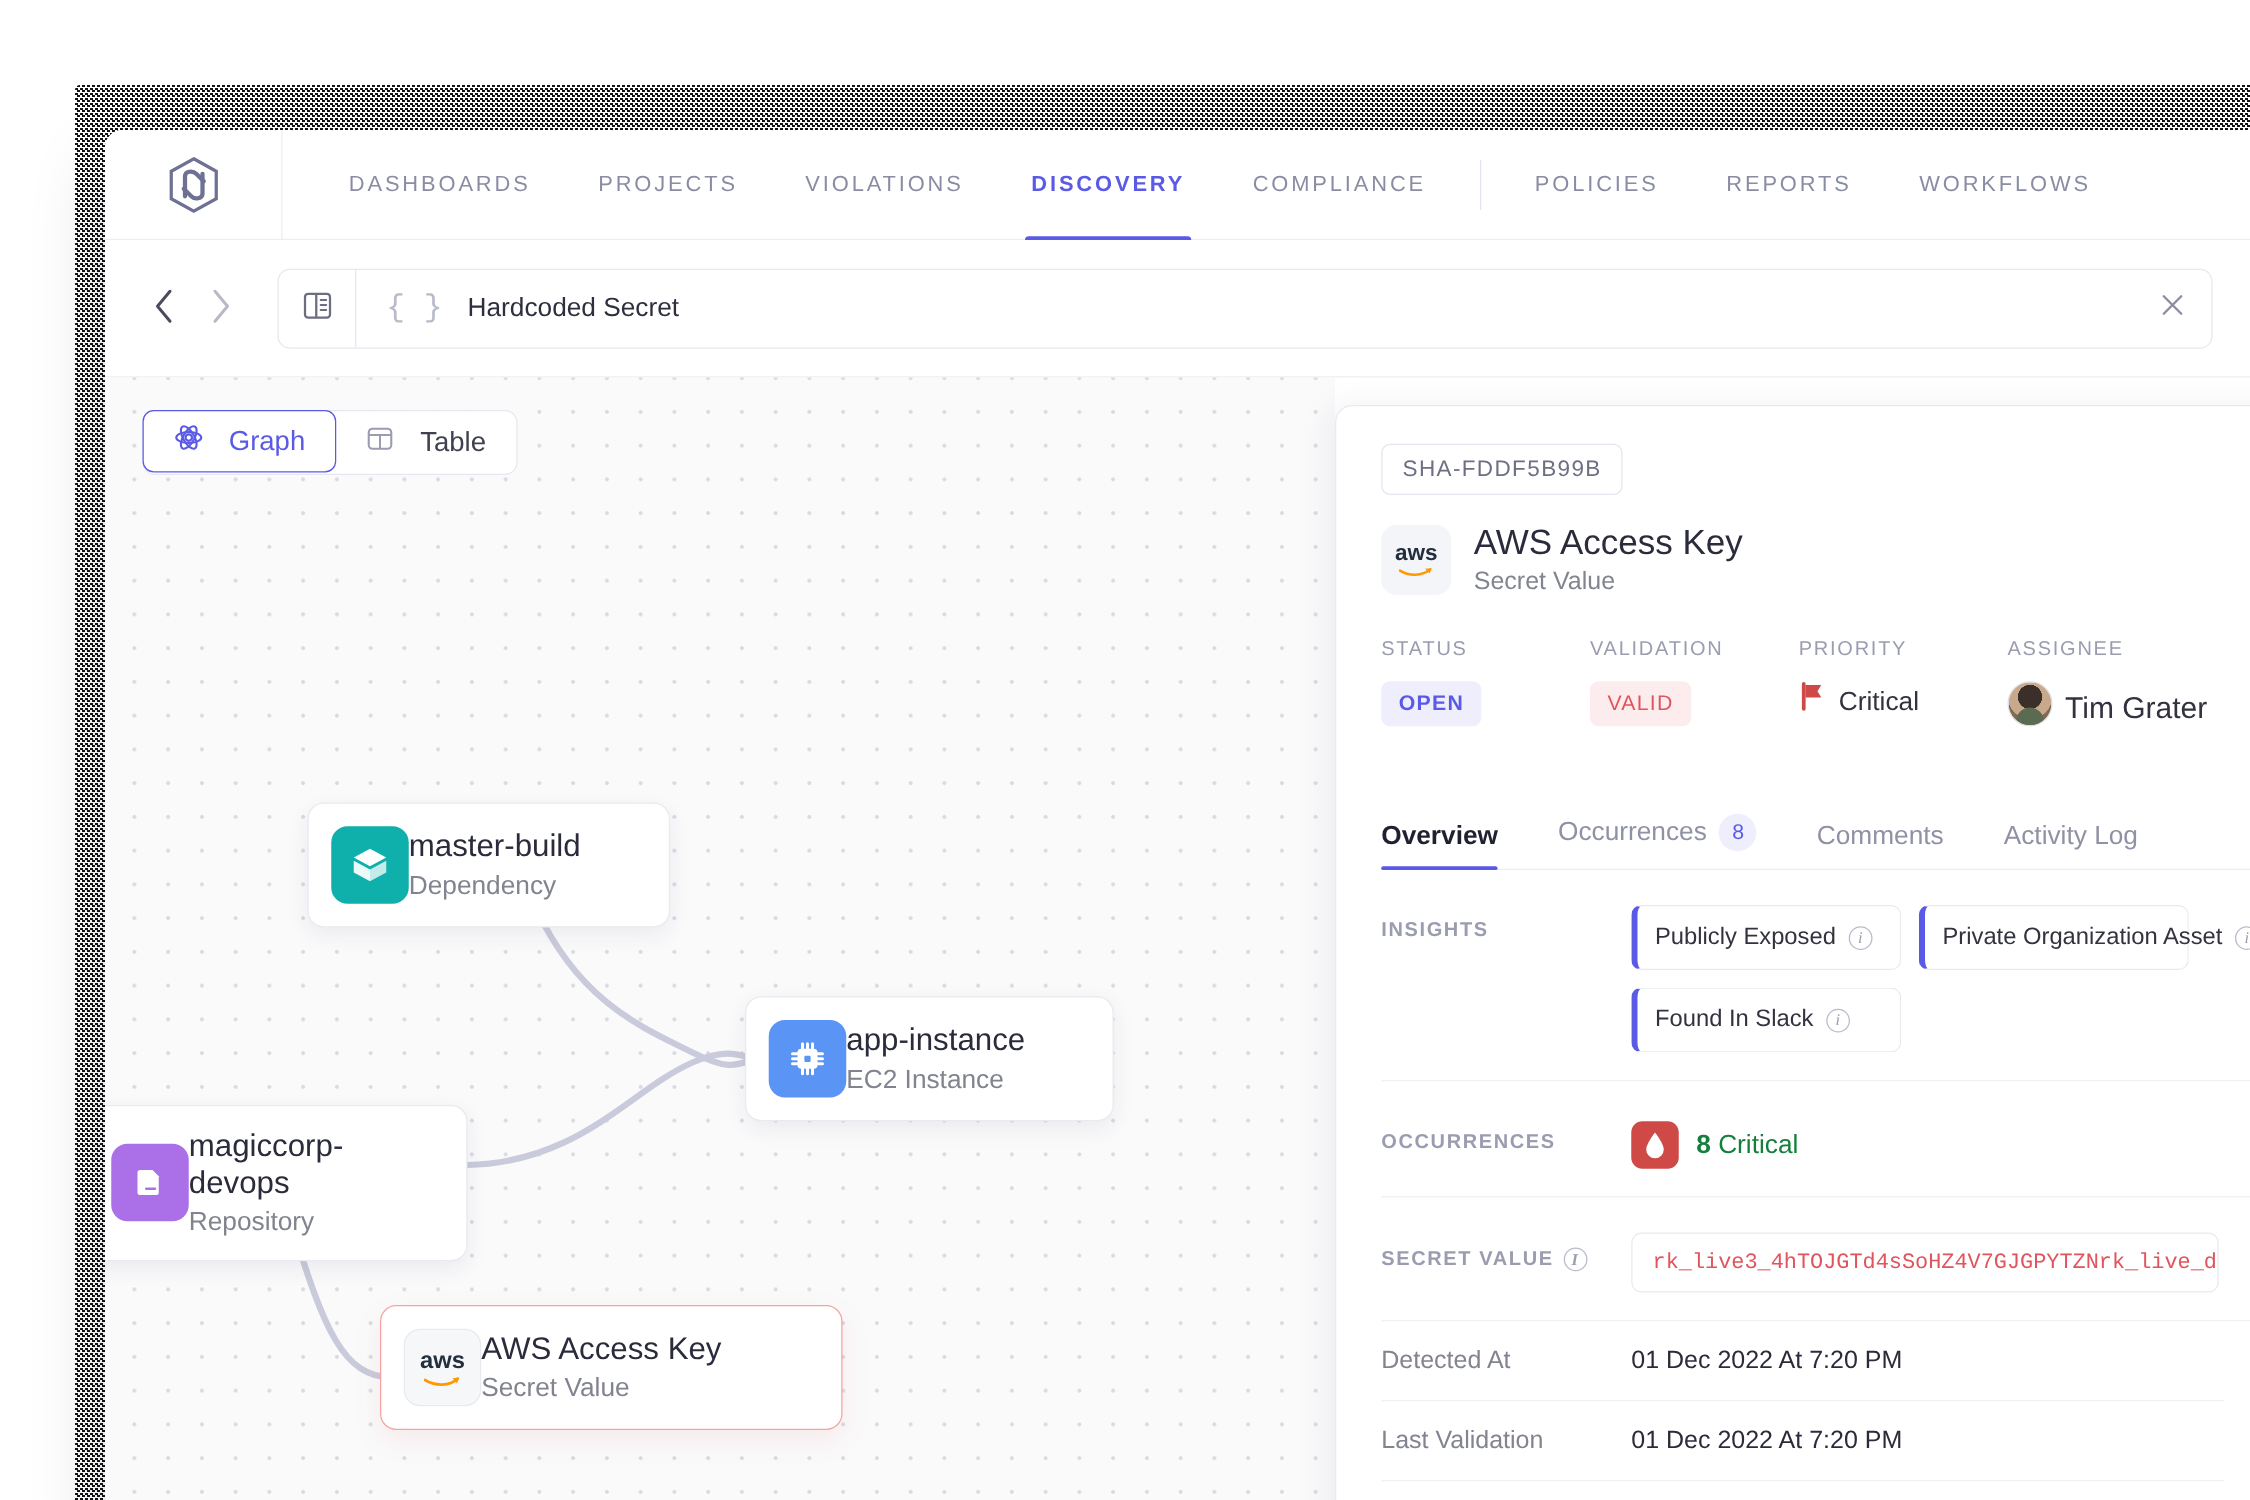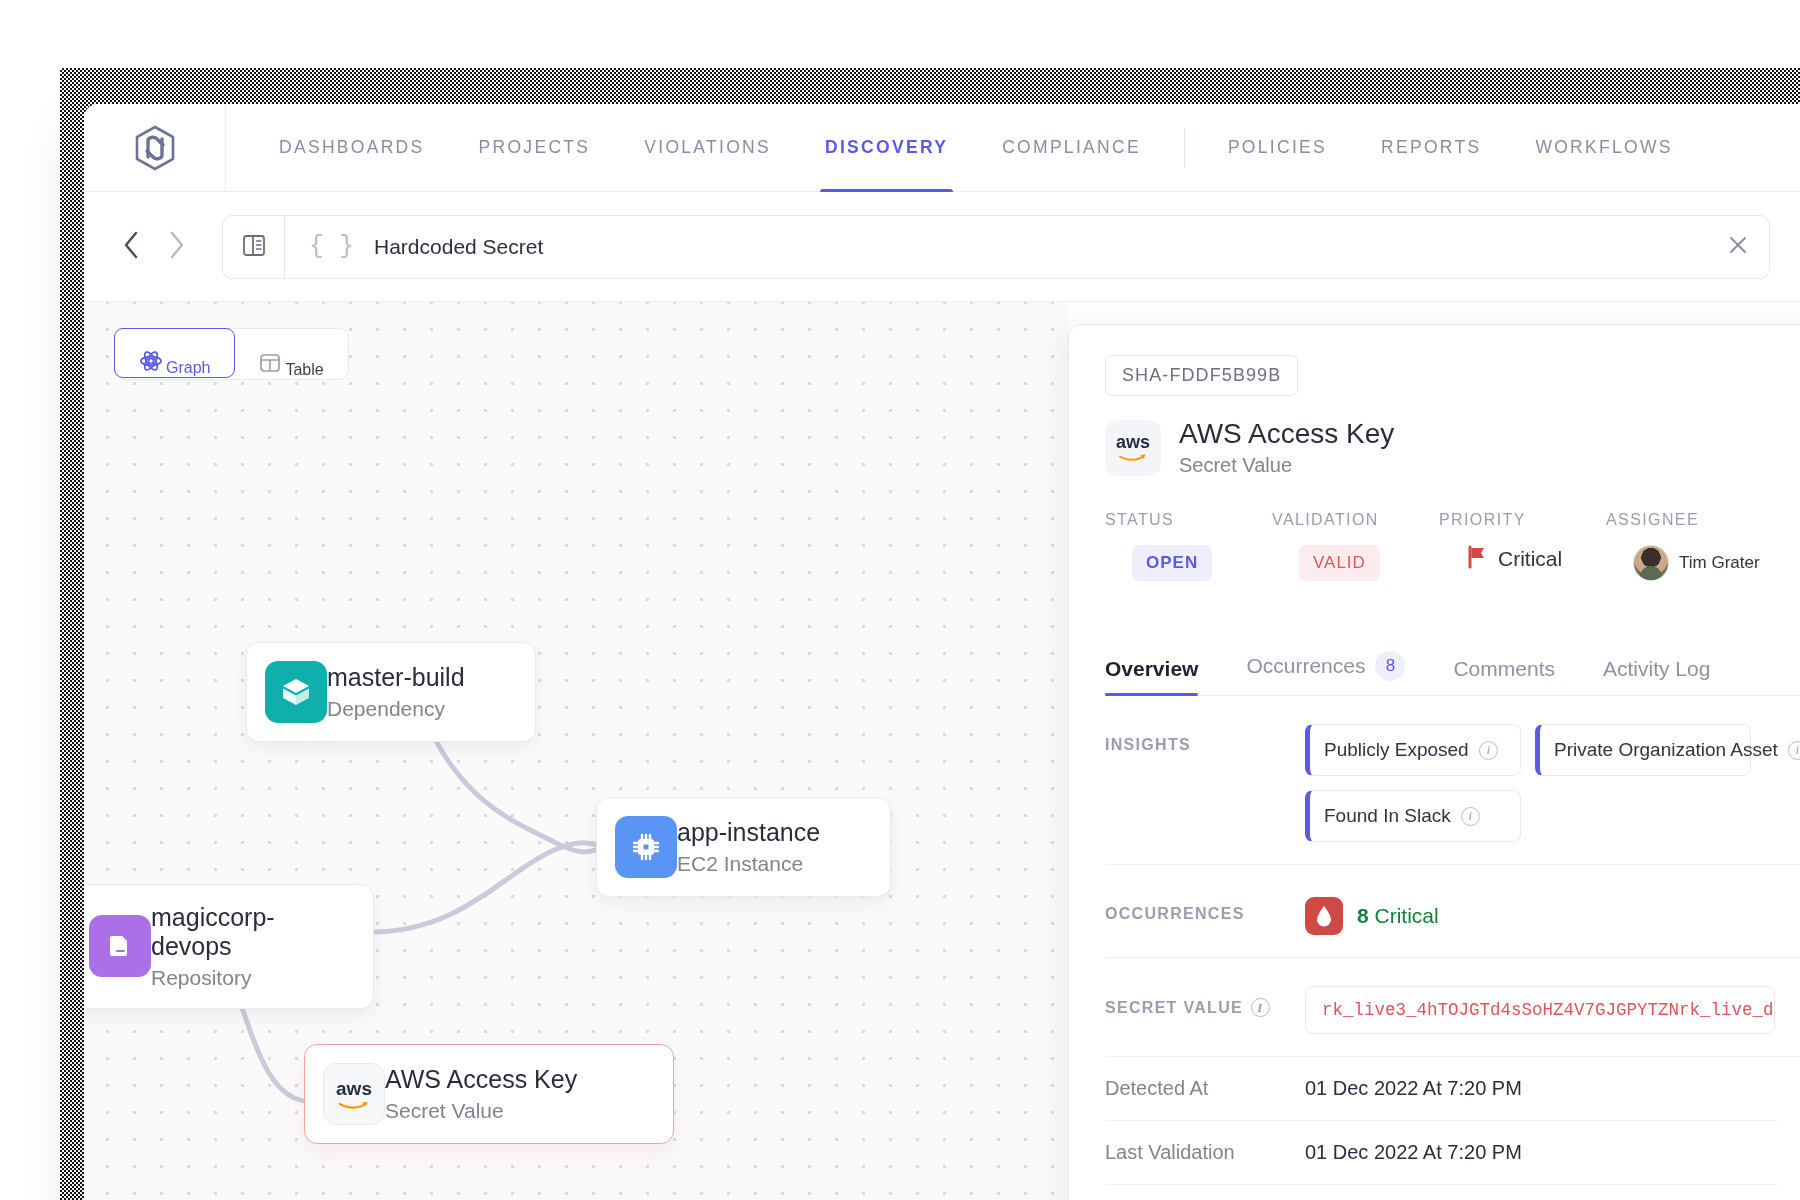--- a/index.html
+++ b/index.html
@@ -136,23 +136,23 @@
   }
   .seg-control {
     position: absolute; left: 30px; top: 26px;
     display: flex; height: 52px;
     background: #fff;
     border: 1px solid #e7e8ef;
     border-radius: 10px;
     z-index: 5;
   }
   .seg {
-    display: flex; align-items: flex-end; gap: 3px;
+    display: flex; align-items: center; gap: 20px;
     padding: 0 24px; height: 100%;
-    font-size: 16px; color: #40414f; cursor: pointer;
+    font-size: 22px; color: #40414f; cursor: pointer;
     border-radius: 9px;
   }
   .seg.active {
     color: #5a5ae6;
     border: 1.6px solid #5a5ae6;
     margin: -1px;
     background: #fff;
   }
 
   .node {
@@ -213,21 +213,21 @@
   .dc-title { font-size: 28px; color: #2b2c3b; }
   .dc-sub { font-size: 20px; color: #82848f; margin-top: 4px; }
 
   .meta-row {
     display: flex; margin-top: 34px;
   }
   .meta-col { width: 167px; }
   .meta-label {
     font-size: 16px; letter-spacing: 1.4px; color: #9a9cb0; text-transform: uppercase;
   }
-  .meta-value { margin-top: 16px; display: flex; align-items: center; gap: 10px; margin-left: 27px; }
+  .meta-value { margin-top: 16px; display: flex; align-items: flex-end; gap: 10px; }
   .badge-open {
     background: #eeeefc; color: #5a5ae6; font-weight: 700;
     font-size: 17px; letter-spacing: 1px;
     padding: 8px 14px; border-radius: 7px;
   }
   .badge-valid {
     background: #fdeced; color: #e0555d; font-weight: 400;
     font-size: 17px; letter-spacing: 1px;
     padding: 8px 14px; border-radius: 7px;
   }
@@ -239,21 +239,21 @@
     flex: 0 0 auto;
     overflow: hidden;
     position: relative;
   }
   .avatar::after{
     content:"";
     position:absolute; left:50%; top:58%; width:22px; height:20px;
     transform:translateX(-50%);
     background:#5b6b52; border-radius: 11px 11px 0 0;
   }
-  .assignee-name { font-size: 17px; color: #32333f; }
+  .assignee-name { font-size: 24px; color: #32333f; }
 
   .tabs {
     display: flex; align-items: flex-end; gap: 0;
     margin-top: 34px;
     border-bottom: 1px solid #ececf2;
     padding-left: 0;
   }
   .tab {
     display: flex; align-items: center; gap: 10px;
     padding: 0 24px 14px 0;

